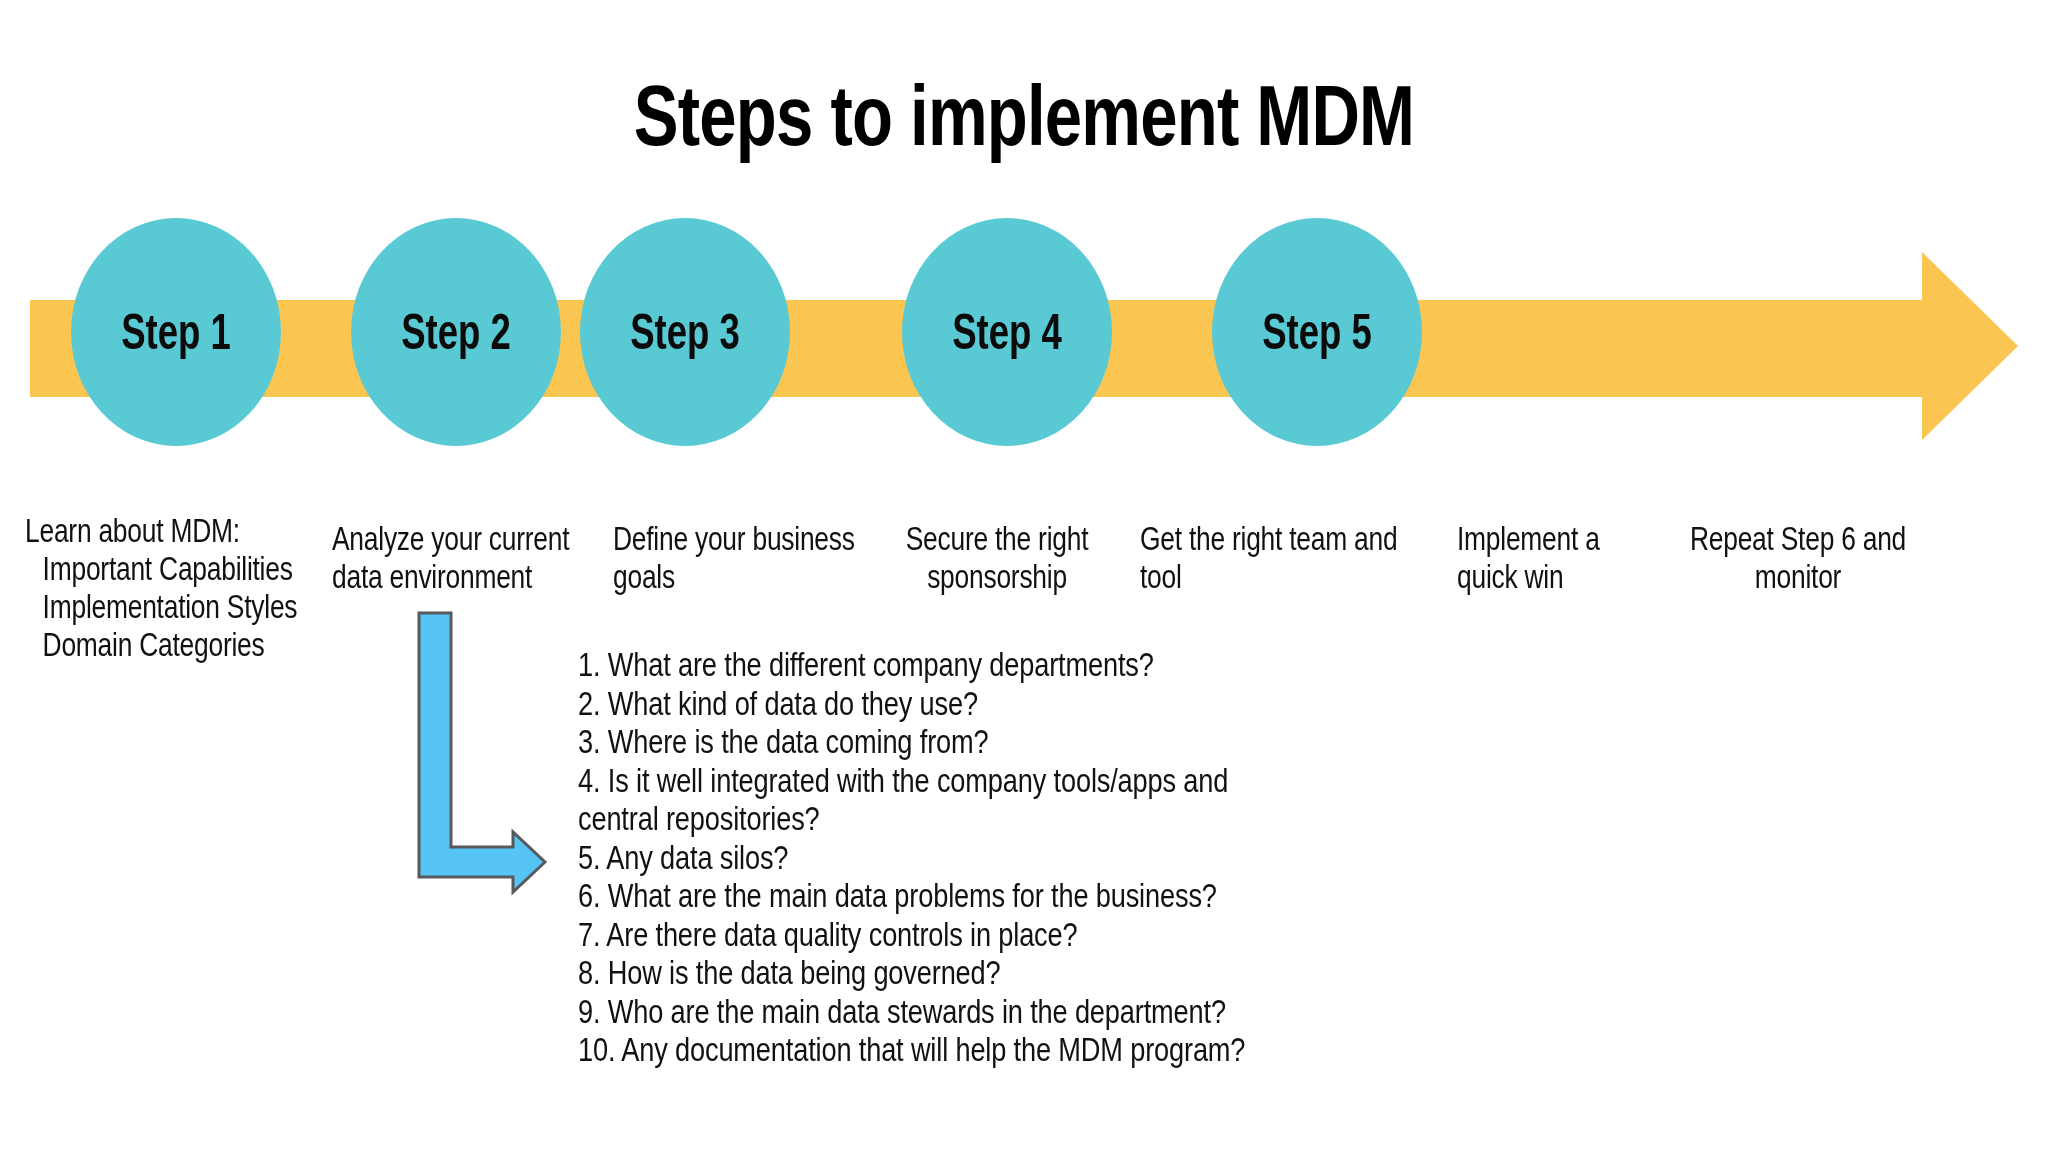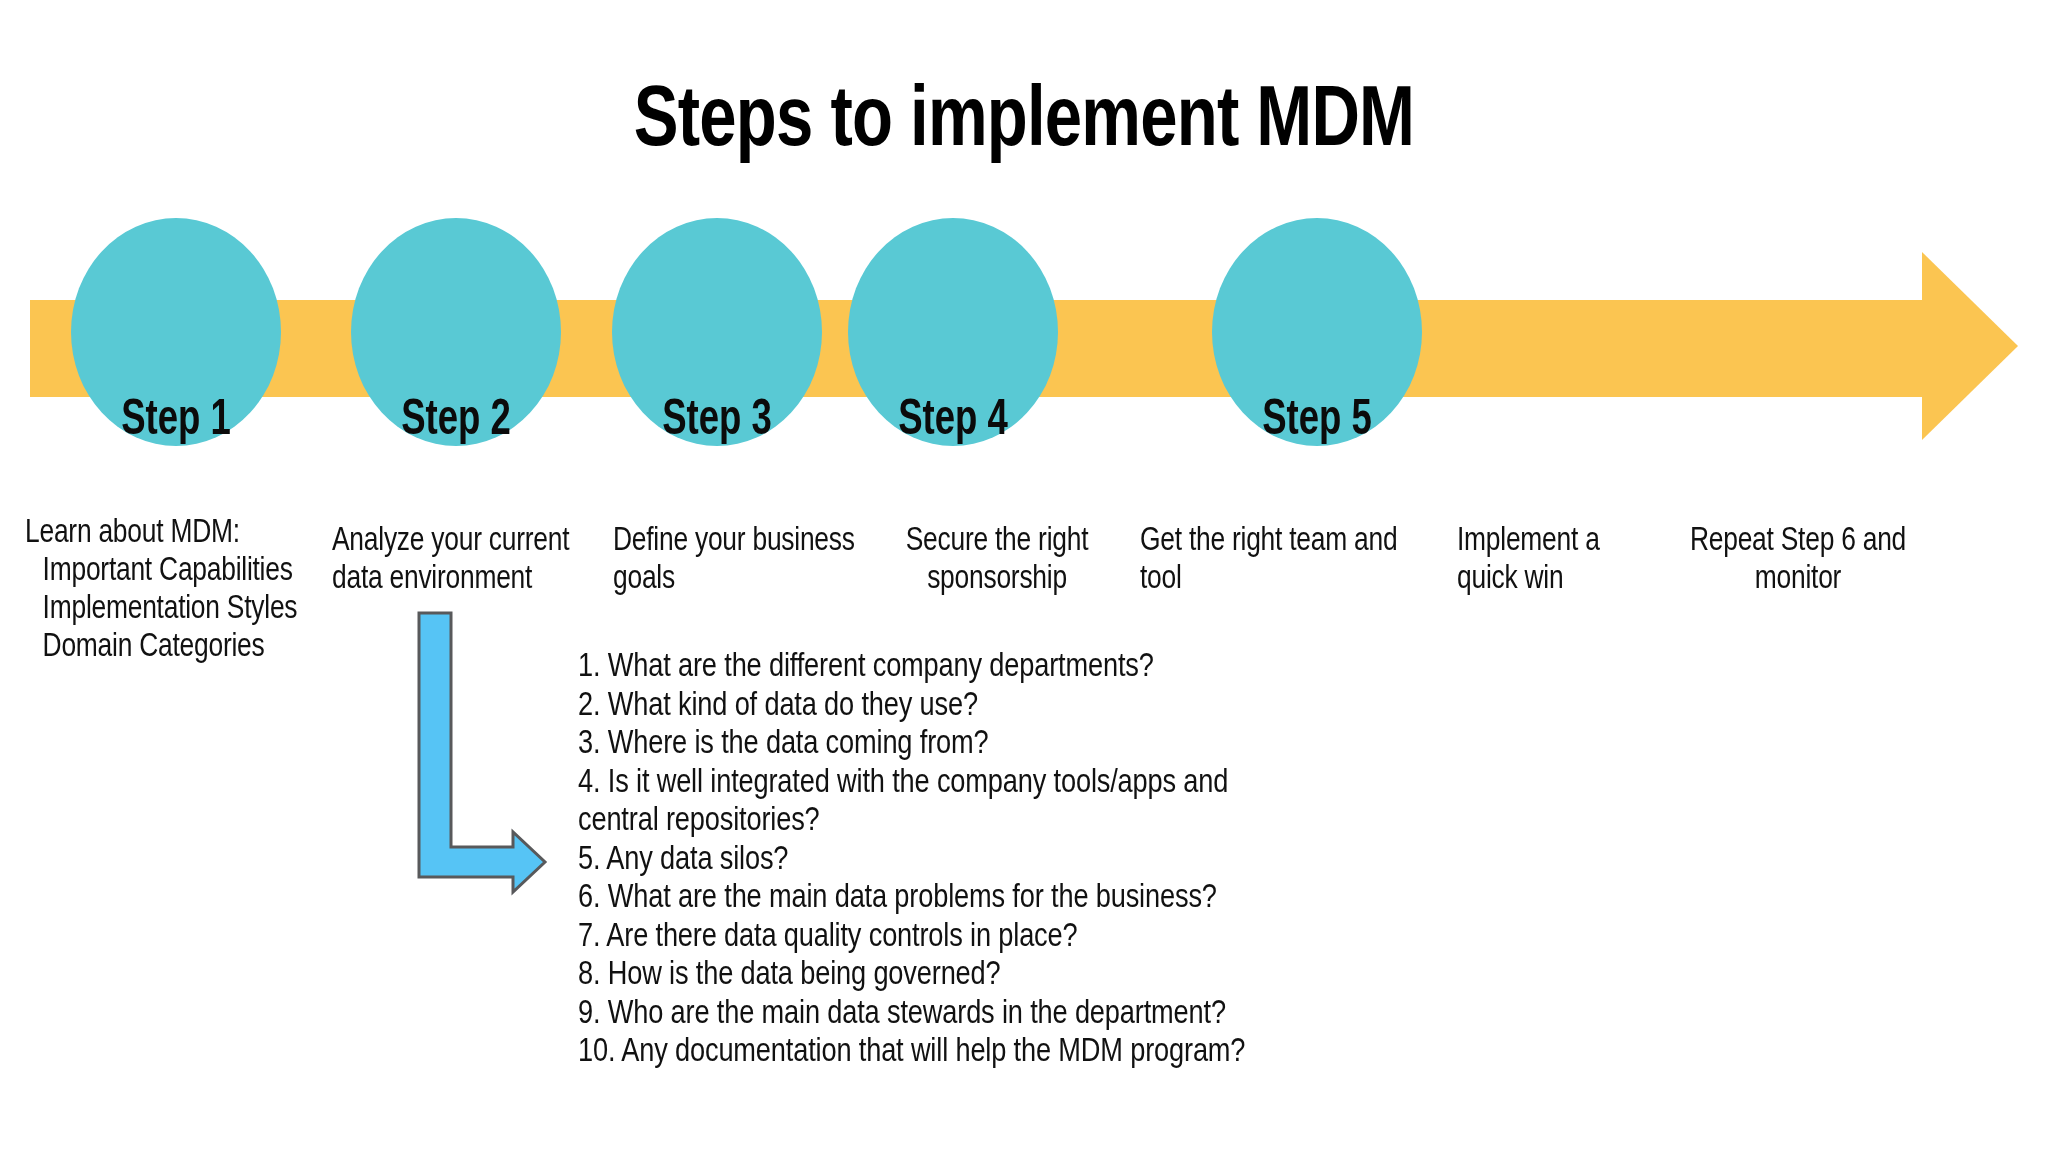--- a/index.html
+++ b/index.html
@@ -17,23 +17,23 @@
     background:#FBC551; z-index:1;
   }
   .band-head {
     position:absolute; left:1922px; top:252px; width:0; height:0; z-index:1;
     border-top:94px solid transparent; border-bottom:94px solid transparent;
     border-left:96px solid #FBC551;
   }
   .circle {
     position:absolute; top:218px; width:210px; height:228px; z-index:2;
     background:#59C9D4; border-radius:50%;
-    display:flex; align-items:flex-end; justify-content:center;
+    display:flex; align-items:center; justify-content:center;
   }
-  .c1{left:71px} .c2{left:351px} .c3{left:612px} .c4{left:848px}
+  .c1{left:71px} .c2{left:351px} .c3{left:580px} .c4{left:902px}
   .c5{left:1212px} .c6{left:1423px} .c7{left:1693px}
   .circle .lbl {
     font-size:50px; font-weight:bold; color:#0b0b0b; white-space:nowrap;
     transform:scaleX(0.73); transform-origin:center center;
   }
   .desc {
     position:absolute; top:520px; font-size:33px; line-height:38px;
     letter-spacing:-0.3px; color:#111; white-space:nowrap;
     transform:scaleX(0.8); transform-origin:left top; z-index:2;
   }

